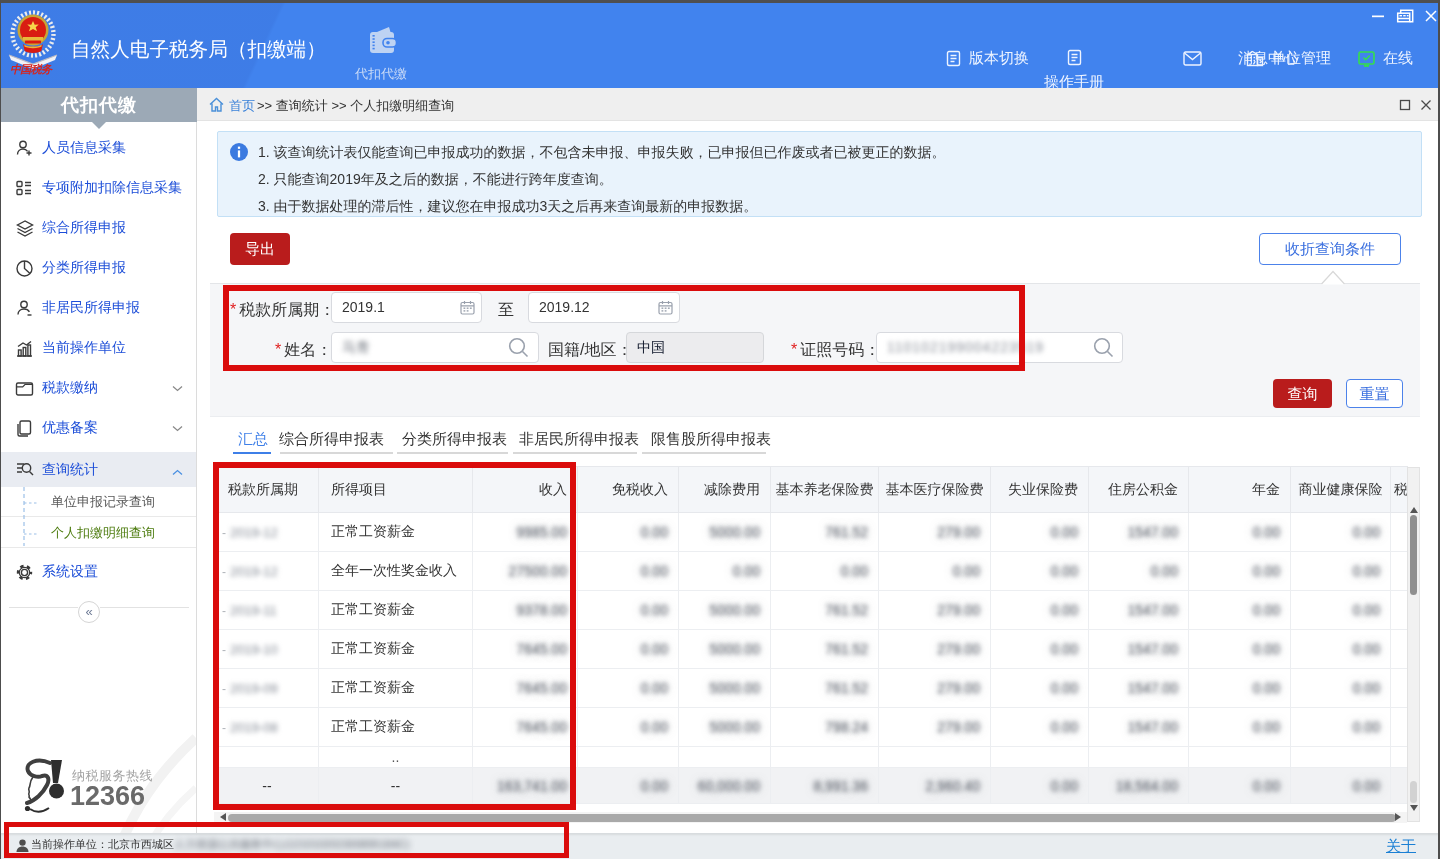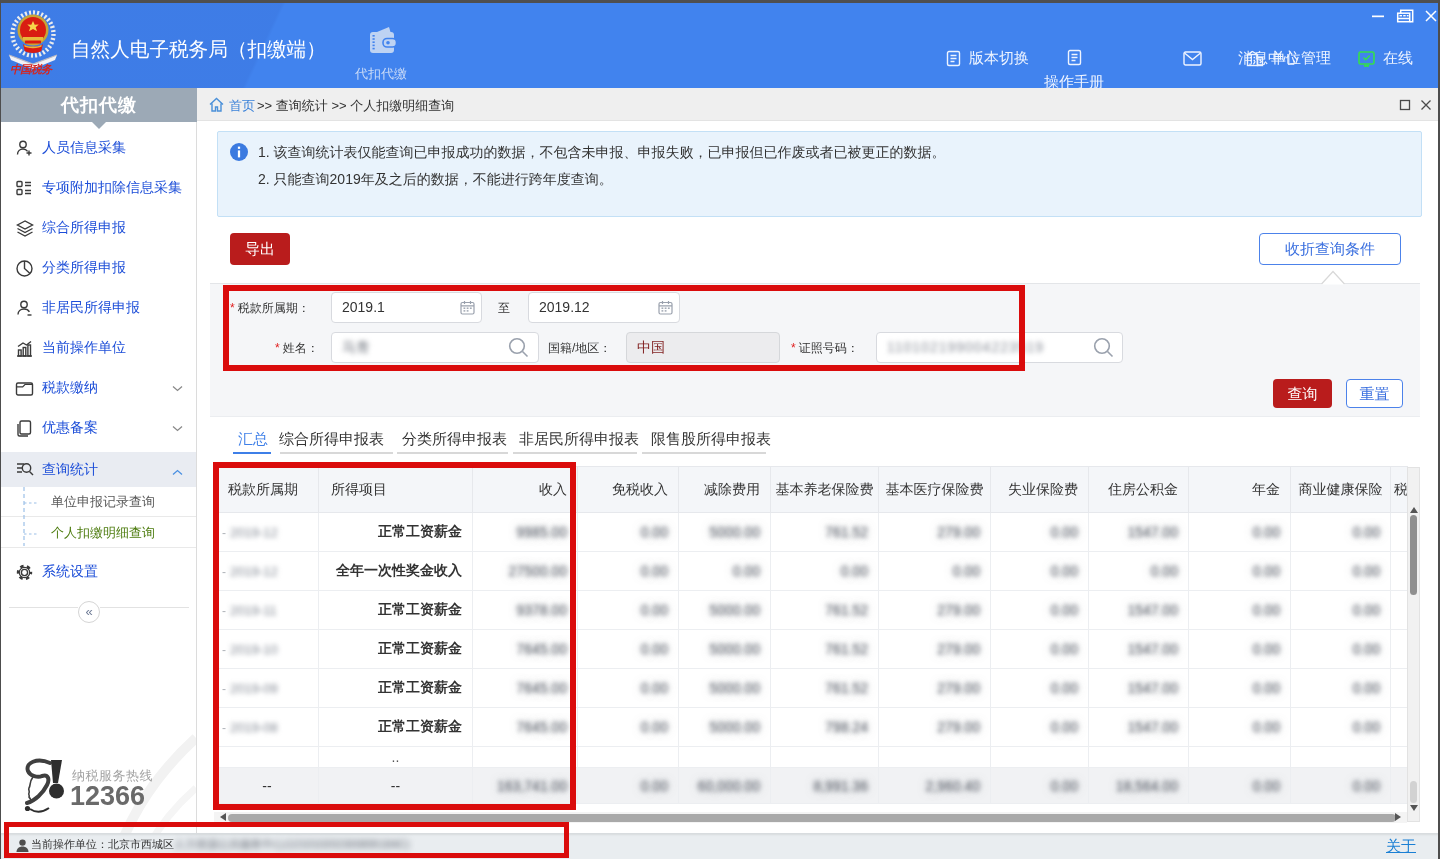--- a/index.html
+++ b/index.html
@@ -26,37 +26,37 @@
   
   #crumbbar { position:absolute; left:196px; top:88px; width:1244px; height:33px; background:#efefef; border-bottom:1px solid #e3e3e3; }
   
   #content { position:absolute; left:196px; top:121px; width:1244px; height:712px; background:#fff; }
   #infobox { position:absolute; left:20px; top:10px; width:1205px; height:86px; background:#e9f3fc; border:1px solid #c3e0f6; border-radius:2px; color:#333; font-size:14px; }
   #infobox p { position:absolute; left:40px; white-space:nowrap; }
   .btn-blue { position:absolute; background:#b91c1c; color:#fff; font-size:15px; border-radius:4px; text-align:center; }
   .btn-line { position:absolute; background:#fff; color:#3a6fdf; font-size:15px; border:1px solid #4c82ea; border-radius:4px; text-align:center; }
   #formarea { position:absolute; left:13px; top:162px; width:1210px; height:134px; background:#f5f6f8; border-top:1px solid #e3e5e8; border-bottom:1px solid #ebedf0; }
   .inp { position:absolute; background:#fff; border:1px solid #d8dadf; border-radius:4px; height:31px; font-size:14px; color:#333; line-height:29px; padding-left:10px; }
-  .lab { position:absolute; color:#333; font-size:12px; white-space:nowrap; }
+  .lab { position:absolute; color:#333; font-size:16px; white-space:nowrap; }
   .star { color:#e02020; margin-right:3px; }
   
   .tab { position:absolute; top:309px; font-size:15px; color:#333; }
   .tabline { position:absolute; top:331px; height:2px; background:#d8d8d8; }
   
   #tbl { position:absolute; left:18px; top:345px; width:1192px; border-collapse:collapse; table-layout:fixed; font-size:14px; color:#333; }
   #tbl th, #tbl td { border:1px solid #eceef1; font-weight:normal; white-space:nowrap; overflow:hidden; padding:0 10px 0 0; text-align:right; }
   #tbl .al { text-align:left; padding:0 0 0 12px; }
   #tbl .ac { text-align:center; padding:0; }
   #tbl .hrow th { height:46px; background:#f4f6f9; border:1px solid #e6e8ec; }
   #tbl tr td { height:39px; }
   #tbl tr.cut td { height:21px; color:#555; }
   #tbl tr.tot td { height:36px; background:#f1f2f4; }
   #tbl .dt { color:#7f8590; text-align:left; padding-left:6px; font-size:13px; }
   #tbl .dt i { font-style:normal; color:#b0b4ba; margin-right:4px; font-size:12px; }
-  #tbl .it { text-align:right; padding-left:12px;font-weight:bold; }
+  #tbl .it { text-align:left; padding-left:12px; }
   #tbl .nm { color:transparent; text-shadow:0 0 4px rgba(98,103,113,1), 0 0 8px rgba(98,103,113,0.55); }
   
   .red { position:absolute; border:5px solid #da0c0c; z-index:50; }
   
   #bottombar { position:absolute; left:0; top:833px; width:1440px; height:26px; background:#e9edf0; box-shadow:inset 0 2px 2px rgba(0,0,0,0.08); }
   .blur2 { filter:blur(2.5px); }
   .blur3 { filter:blur(3px); }
 </style>
 </head>
 <body>
@@ -277,20 +277,21 @@
   </div>
   <div id="content">
     <div id="infobox">
       <svg class="abs" style="left:12px;top:11px;" width="18" height="18" viewBox="0 0 16 16">
           <circle cx="8" cy="8" r="8" fill="#3b7ae0"></circle>
           <rect x="7" y="3.2" width="2" height="2" fill="#fff"></rect>
           <rect x="7" y="6.6" width="2" height="6.2" fill="#fff"></rect>
         </svg>
       <p style="top:12px;">1. 该查询统计表仅能查询已申报成功的数据，不包含未申报、申报失败，已申报但已作废或者已被更正的数据。</p>
       <p style="top:39px;">2. 只能查询2019年及之后的数据，不能进行跨年度查询。</p>
+      <p style="top:66px;">3. 由于数据处理的滞后性，建议您在申报成功3天之后再来查询最新的申报数据。</p>
     </div>
     <div class="btn-blue" style="left:33px;top:112px;width:60px;height:32px;line-height:32px;">导出</div>
     <div class="btn-line" style="left:1062px;top:112px;width:142px;height:32px;line-height:30px;">收折查询条件</div>
     <svg class="abs" style="left:1124px;top:149px;z-index:5;" width="24" height="15" viewBox="0 0 24 15">
         <path d="M0 14.5L12 1.5L24 14.5Z" fill="#fff"></path>
         <path d="M0.5 14L12 1.5L23.5 14" fill="none" stroke="#d8d8d8" stroke-width="1.2"></path>
       </svg>
     <div id="formarea">
       <span class="lab" style="left:20px;top:16px;"><span class="star">*</span>税款所属期：</span>
       <div class="inp" style="left:121px;top:8px;width:151px;">2019.1</div>
@@ -318,21 +319,21 @@
             <rect x="6.7" y="10.2" width="1.8" height="1.4"></rect>
           </g>
         </svg>
       <span class="lab" style="left:65px;top:56px;"><span class="star">*</span>姓名：</span>
       <div class="inp" style="left:121px;top:48px;width:208px;"><span class="blur2" style="color:#6f747e;">马青</span></div>
       <svg class="abs" style="left:298px;top:53px;" width="21" height="21" viewBox="0 0 21 21" fill="none" stroke="#9aa1ad" stroke-width="1.6">
           <circle cx="9" cy="9" r="7.3"></circle>
           <path d="M14.5 14.5l5 5"></path>
         </svg>
       <span class="lab" style="left:338px;top:56px;">国籍/地区：</span>
-      <div class="inp" style="left:416px;top:48px;width:154px;background:#ececee;border-color:#d5d7da;color:#7f1d1d;">中国</div>
+      <div class="inp" style="left:416px;top:48px;width:138px;background:#ececee;border-color:#d5d7da;color:#0f172a;">中国</div>
       <span class="lab" style="left:581px;top:56px;"><span class="star">*</span>证照号码：</span>
       <div class="inp" style="left:666px;top:48px;width:247px;"><span class="blur2" style="color:#878c96;letter-spacing:1px;">110102199004223519</span></div>
       <svg class="abs" style="left:883px;top:53px;" width="21" height="21" viewBox="0 0 21 21" fill="none" stroke="#9aa1ad" stroke-width="1.6">
           <circle cx="9" cy="9" r="7.3"></circle>
           <path d="M14.5 14.5l5 5"></path>
         </svg>
     </div>
     <div class="btn-blue" style="left:1076px;top:258px;width:59px;height:29px;line-height:29px;">查询</div>
     <div class="btn-line" style="left:1149px;top:258px;width:57px;height:29px;line-height:27px;">重置</div>
 

